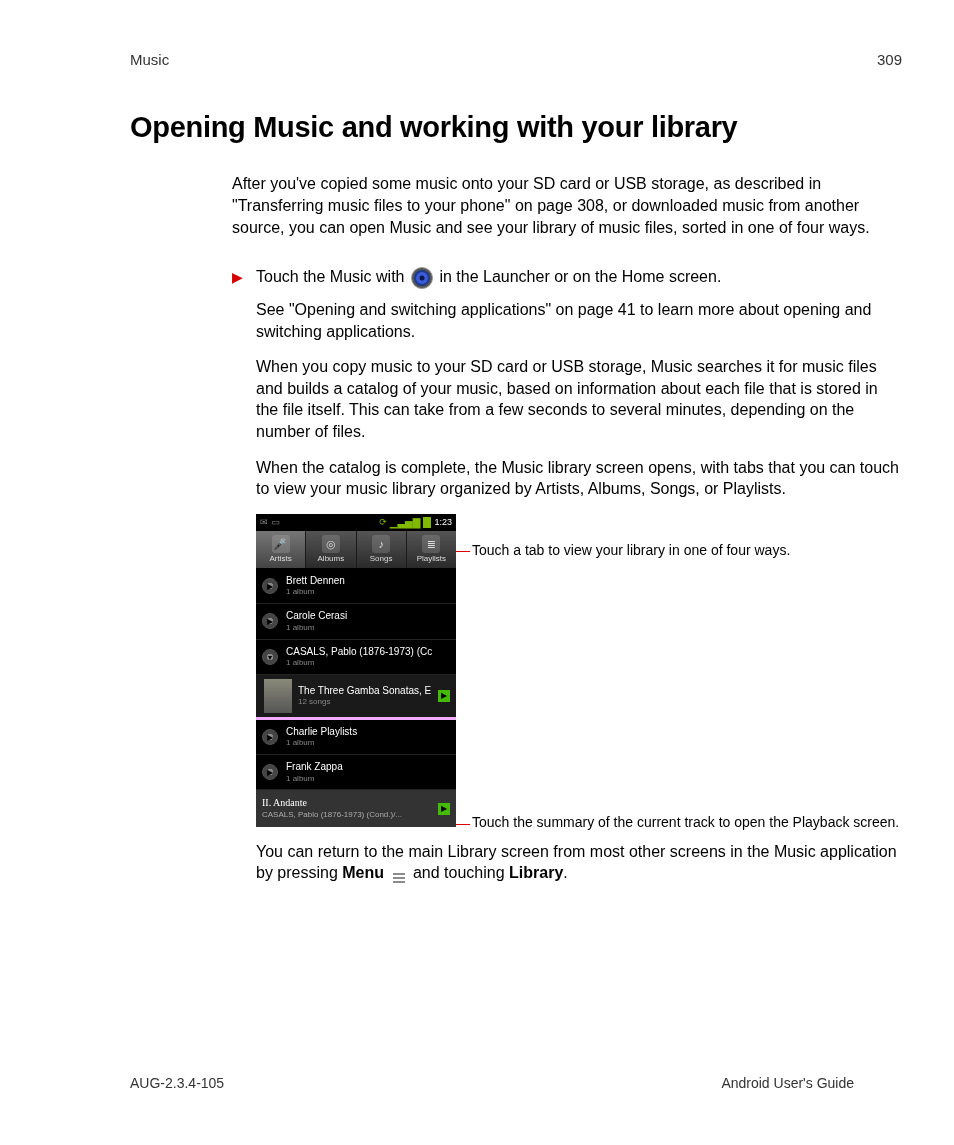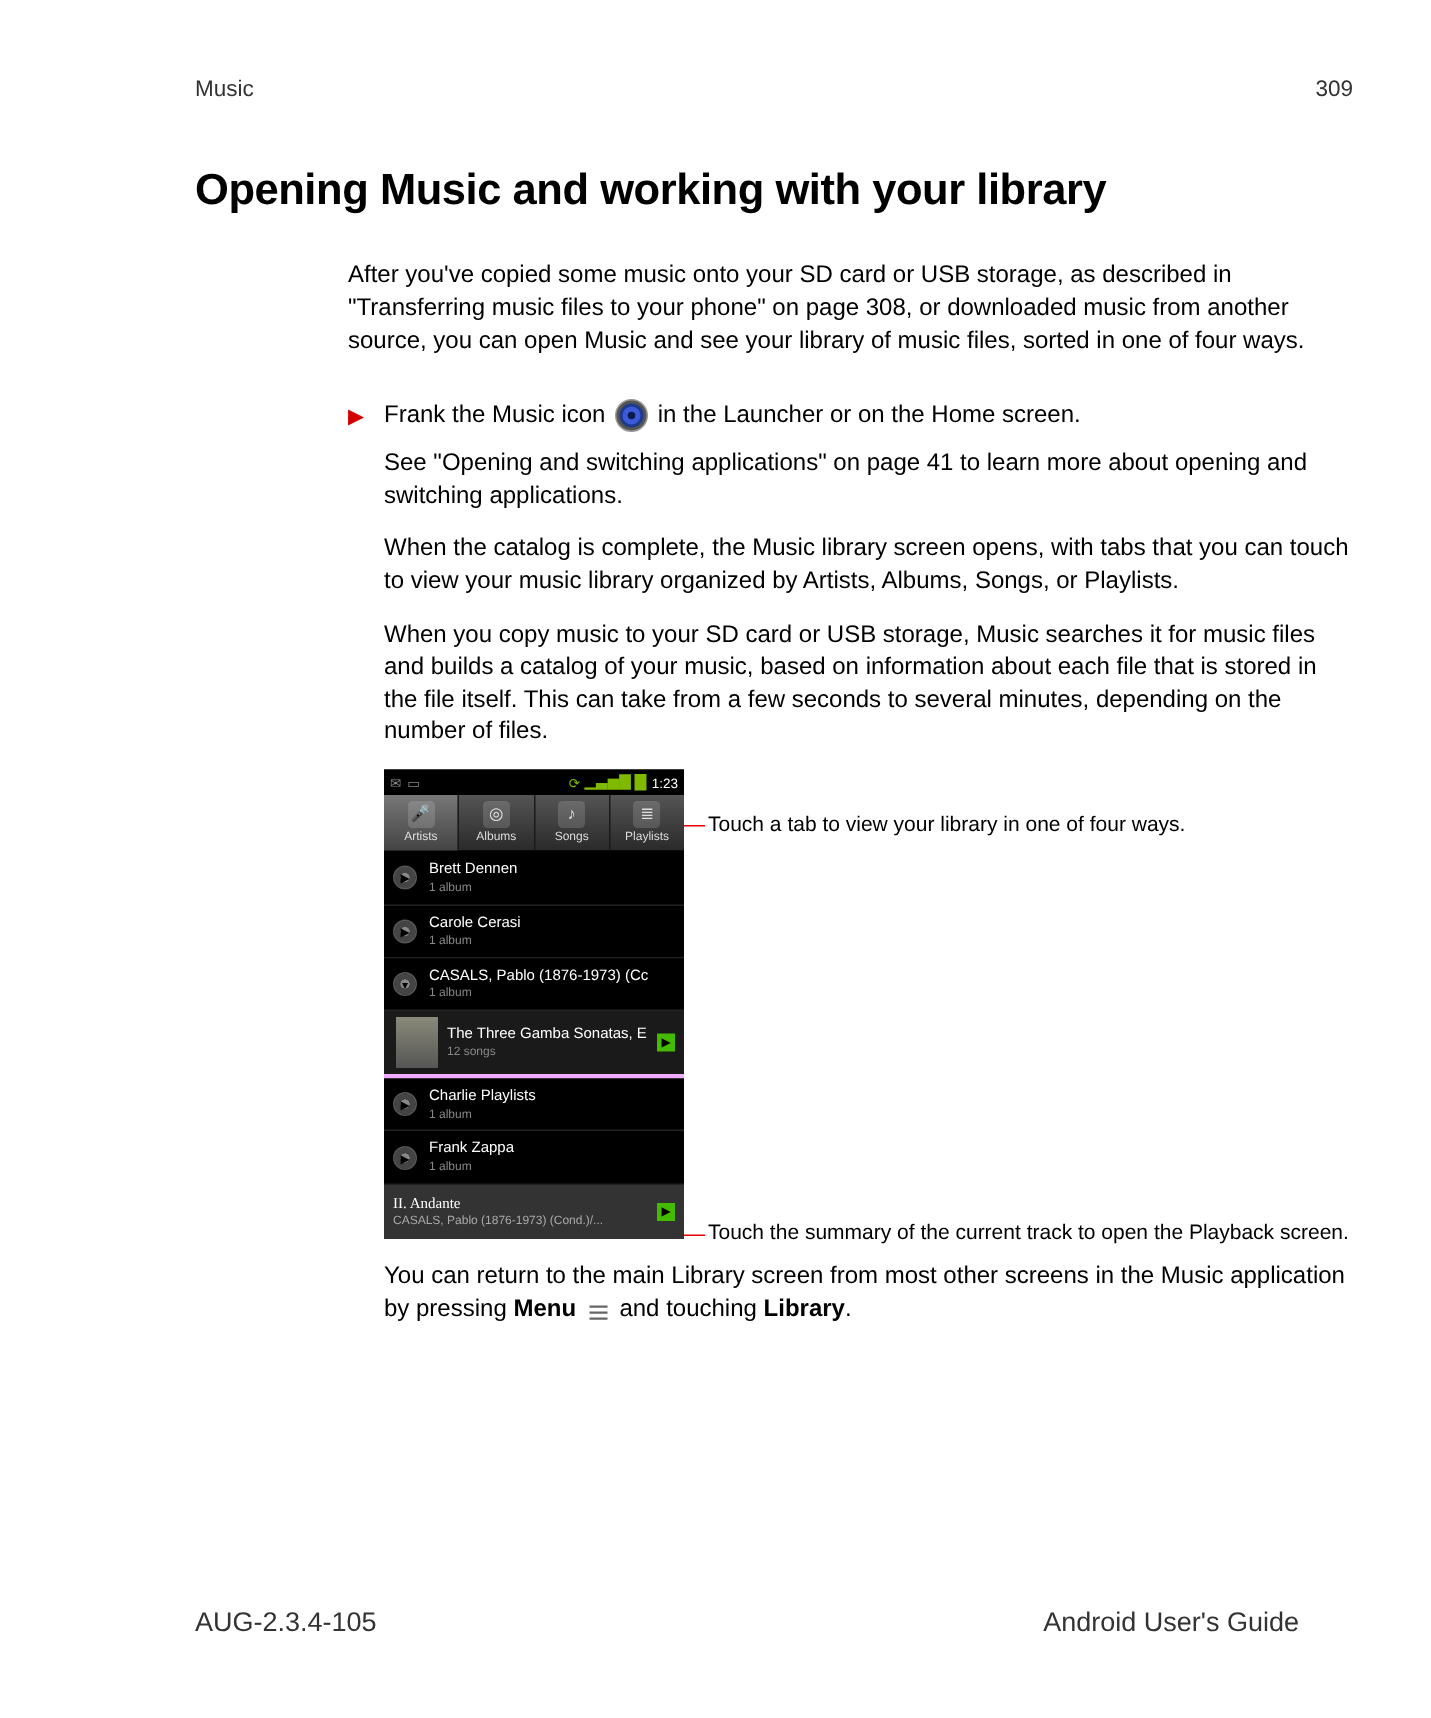--- a/index.html
+++ b/index.html
@@ -185,24 +185,24 @@
   .menu-icon {
     display:inline-block;
     width:14px; height:12px;
     vertical-align:middle;
     margin:0 3px;
   }
   .footer-row {
     position: absolute;
     bottom: 52px;
     left: 130px;
-    right: 88px;
+    right: 100px;
     display:flex;
     justify-content: space-between;
-    font-size: 18px;
+    font-size: 14px;
     color:#333;
   }
   b { font-weight:700; }
 </style>
 </head>
 <body>
 
 <div class="page">
   <div class="header-row">
     <span>Music</span>
@@ -210,35 +210,35 @@
   </div>
 
   <h1>Opening Music and working with your library</h1>
 
   <p class="intro">After you've copied some music onto your SD card or USB storage, as described in "Transferring music files to your phone" on page 308, or downloaded music from another source, you can open Music and see your library of music files, sorted in one of four ways.</p>
 
 
   <div class="body-block">
     <div class="step-line">
       <span class="step-bullet">▶</span>
-      <span>Frank the Music icon </span>
+      <span>Touch the Music with </span>
       <span class="music-icon">
         <svg viewBox="0 0 22 22">
             <circle cx="11" cy="11" r="10.5" fill="#555" stroke="#999"></circle>
             <circle cx="11" cy="11" r="8" fill="#1e3a8a"></circle>
             <circle cx="11" cy="11" r="6" fill="#3b5bdb"></circle>
             <circle cx="11" cy="11" r="2.5" fill="#0b1a4a"></circle>
           </svg>
       </span>
       <span> in the Launcher or on the Home screen.</span>
     </div>
 
     <p class="para">See "Opening and switching applications" on page 41 to learn more about opening and switching applications.</p>
+    <p class="para">When you copy music to your SD card or USB storage, Music searches it for music files and builds a catalog of your music, based on information about each file that is stored in the file itself. This can take from a few seconds to several minutes, depending on the number of files.</p>
     <p class="para">When the catalog is complete, the Music library screen opens, with tabs that you can touch to view your music library organized by Artists, Albums, Songs, or Playlists.</p>
-    <p class="para">When you copy music to your SD card or USB storage, Music searches it for music files and builds a catalog of your music, based on information about each file that is stored in the file itself. This can take from a few seconds to several minutes, depending on the number of files.</p>
 
     <div class="phone-figure">
       <div class="phone">
         <div class="status-bar">
           <div class="status-left">
               <span>✉</span>
               <span>▭</span>
             </div>
           <div class="status-right">
             <span style="color:#7fba00">⟳</span>

